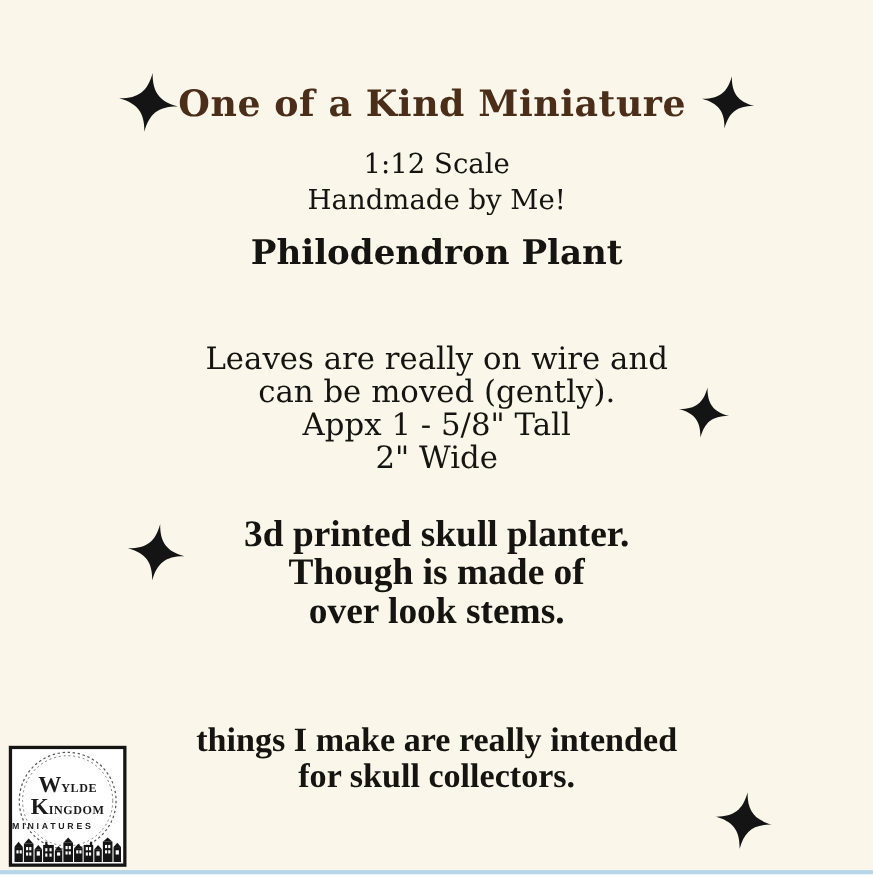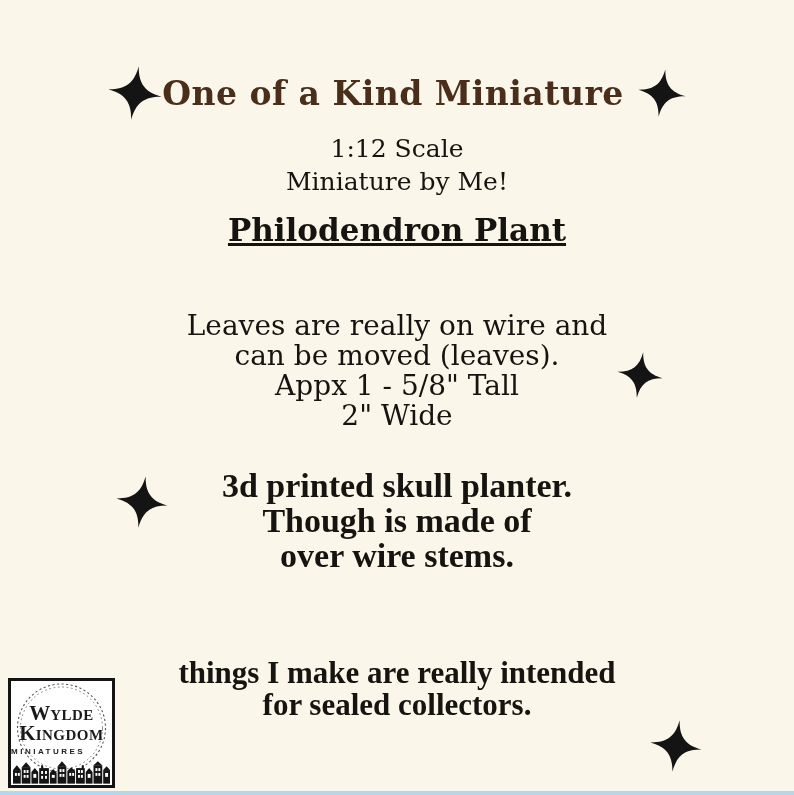--- a/index.html
+++ b/index.html
@@ -34,21 +34,21 @@
     white-space: nowrap;
   }
   
   .sparkle { display: block; transform: rotate(8deg); }
   .sparkle path { fill: #141414; }
   .s54 { width: 54px; height: 58px; }
   .s48 { width: 48px; height: 52px; margin-left: 14px; }
   .sparkle-abs { position: absolute; }
   
   .subtitle { top: 132px; font-size: 25px; line-height: 33px; }
-  .product  { top: 213px; font-size: 31px; line-height: 34px; font-weight: bold; text-decoration: underline; }
+  .product  { top: 213px; font-size: 31px; line-height: 34px; font-weight: bold; }
   .details  { top: 311px; font-size: 28px; line-height: 30px; }
   .materials {
     top: 468px; font-size: 34px; line-height: 35px; font-weight: bold;
     font-family: "Liberation Serif", serif;
   }
   .disclaimer {
     top: 657px; font-size: 31px; line-height: 32px; font-weight: bold;
     font-family: "Liberation Serif", serif;
   }
   
@@ -61,21 +61,21 @@
   }
   .stitch-circle { position: absolute; left: 0; top: 0; width: 101px; height: 104px; }
   .logo-word {
     position: absolute; left: 0; width: 100%;
     display: flex; justify-content: center; align-items: baseline;
     font-family: "Liberation Serif", serif;
     font-weight: bold; color: #1a1a1a;
     line-height: 1;
   }
   .logo-word .initial { font-size: 21px; }
-  .logo-word .rest { font-size: 15px; letter-spacing: 0.5px; }
+  .logo-word .rest { font-size: 11px; letter-spacing: 0.5px; }
   .logo-wylde   { top: 22px; }
   .logo-kingdom { top: 42px; }
   .logo-sub {
     position: absolute; top: 66px; left: 0; width: 100%;
     text-align: left;
     font-family: "Liberation Sans", sans-serif;
     font-size: 8px; letter-spacing: 2.5px; font-weight: bold;
     color: #222222;
   }
   .houses { position: absolute; left: 2px; bottom: 1px; width: 97px; height: 24px; }
@@ -96,51 +96,51 @@
       <path d="M50 0 C54 32 68 46 100 50 C68 54 54 68 50 100 C46 68 32 54 0 50 C32 46 46 32 50 0 Z"></path>
     </svg>
     <h1 class="title-text">One of a Kind Miniature</h1>
     <svg class="sparkle s48" viewBox="0 0 100 100">
       <path d="M50 0 C54 32 68 46 100 50 C68 54 54 68 50 100 C46 68 32 54 0 50 C32 46 46 32 50 0 Z"></path>
     </svg>
   </div>
 
   <div class="center-block subtitle">
     <div>1:12 Scale</div>
-    <div>Miniature by Me!</div>
+    <div>Handmade by Me!</div>
   </div>
 
   <div class="center-block product">
     <div>Philodendron Plant</div>
   </div>
 
   <div class="center-block details">
     <div>Leaves are really on wire and</div>
-    <div>can be moved (leaves).</div>
+    <div>can be moved (gently).</div>
     <div>Appx 1 - 5/8" Tall</div>
     <div>2" Wide</div>
   </div>
 
   <svg class="sparkle sparkle-abs" viewBox="0 0 100 100" style="left:617px; top:350px; width:46px; height:50px;">
     <path d="M50 0 C54 32 68 46 100 50 C68 54 54 68 50 100 C46 68 32 54 0 50 C32 46 46 32 50 0 Z"></path>
   </svg>
 
   <svg class="sparkle sparkle-abs" viewBox="0 0 100 100" style="left:116px; top:474px; width:52px; height:56px;">
     <path d="M50 0 C54 32 68 46 100 50 C68 54 54 68 50 100 C46 68 32 54 0 50 C32 46 46 32 50 0 Z"></path>
   </svg>
 
   <div class="center-block materials">
     <div>3d printed skull planter.</div>
     <div>Though is made of</div>
-    <div>over wire stems.</div>
+    <div>over look stems.</div>
   </div>
 
   <div class="center-block disclaimer">
     <div>things I make are really intended</div>
-    <div>for sealed collectors.</div>
+    <div>for skull collectors.</div>
   </div>
 
   <svg class="sparkle sparkle-abs" viewBox="0 0 100 100" style="left:650px; top:718px; width:52px; height:56px;">
     <path d="M50 0 C54 32 68 46 100 50 C68 54 54 68 50 100 C46 68 32 54 0 50 C32 46 46 32 50 0 Z"></path>
   </svg>
 
   <div class="logo-box">
     <svg class="stitch-circle" viewBox="0 0 101 104">
       <circle cx="50.5" cy="47" r="44" fill="none" stroke="#555555" stroke-width="1.1" stroke-dasharray="2.2 2.4"></circle>
       <circle cx="50.5" cy="47" r="41" fill="none" stroke="#777777" stroke-width="0.9" stroke-dasharray="1.8 2.6"></circle>

